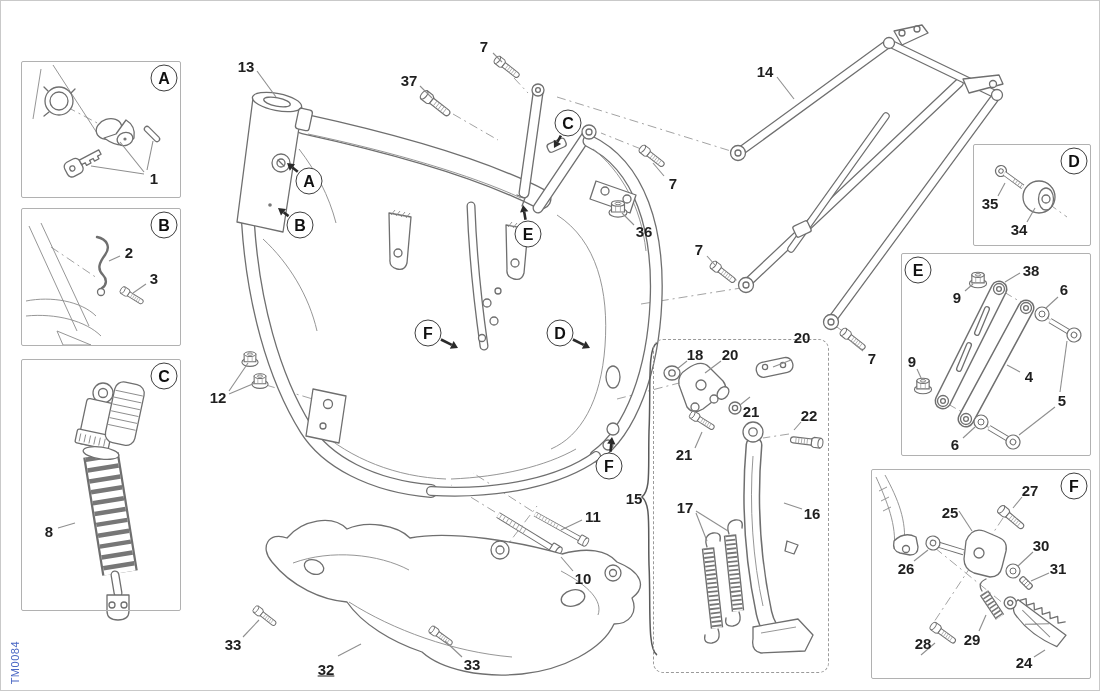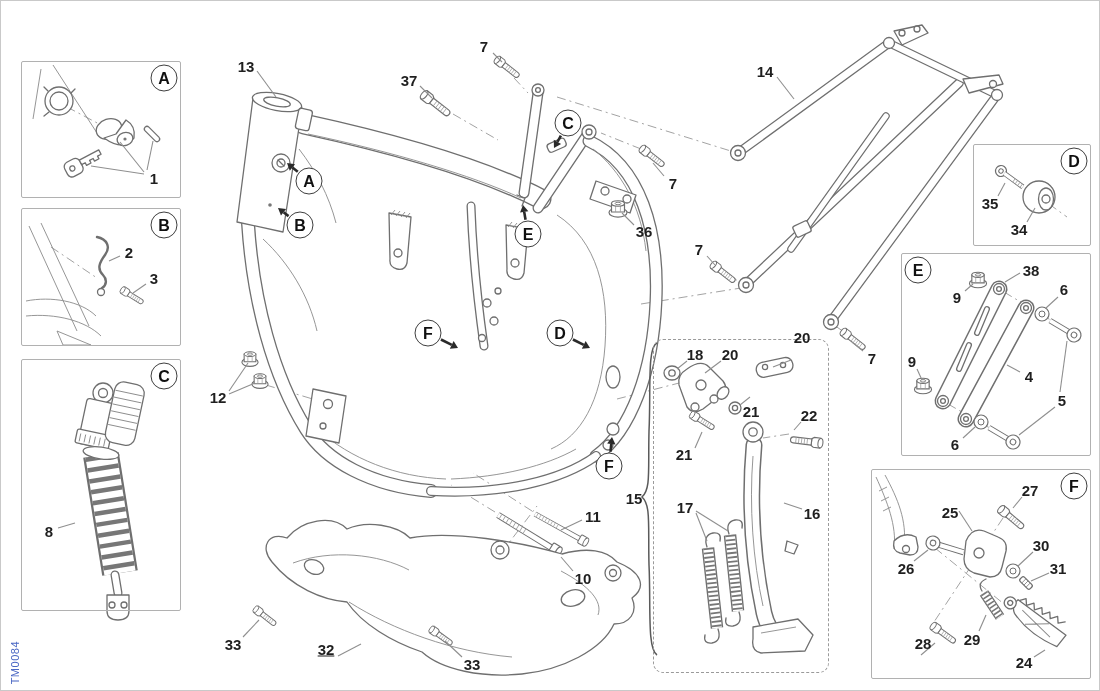--- a/index.html
+++ b/index.html
@@ -460,21 +460,21 @@
       <div class="plabel" style="left: 483px; top: 45px;">7</div>
       <div class="plabel" style="left: 672px; top: 182px;">7</div>
       <div class="plabel" style="left: 643px; top: 230px;">36</div>
       <div class="plabel" style="left: 764px; top: 70px;">14</div>
       <div class="plabel" style="left: 698px; top: 248px;">7</div>
       <div class="plabel" style="left: 871px; top: 357px;">7</div>
       <div class="plabel" style="left: 217px; top: 396px;">12</div>
       <div class="plabel" style="left: 592px; top: 515px;">11</div>
       <div class="plabel" style="left: 582px; top: 577px;">10</div>
       <div class="plabel" style="left: 232px; top: 643px;">33</div>
-      <div class="plabel" style="left: 325px; top: 648px; text-decoration: underline;">32</div>
+      <div class="plabel" style="left: 325px; top: 668px; text-decoration: underline;">32</div>
       <div class="plabel" style="left: 471px; top: 663px;">33</div>
       <div class="plabel" style="left: 633px; top: 497px;">15</div>
       <div class="plabel" style="left: 694px; top: 353px;">18</div>
       <div class="plabel" style="left: 729px; top: 353px;">20</div>
       <div class="plabel" style="left: 801px; top: 336px; text-align: right;">20</div>
       <div class="plabel" style="left: 750px; top: 390px; margin-top: 20px;">21</div>
       <div class="plabel" style="left: 808px; top: 414px;">22</div>
       <div class="plabel" style="left: 683px; top: 453px;">21</div>
       <div class="plabel" style="left: 684px; top: 506px;">17</div>
       <div class="plabel" style="left: 811px; top: 512px;">16</div>

